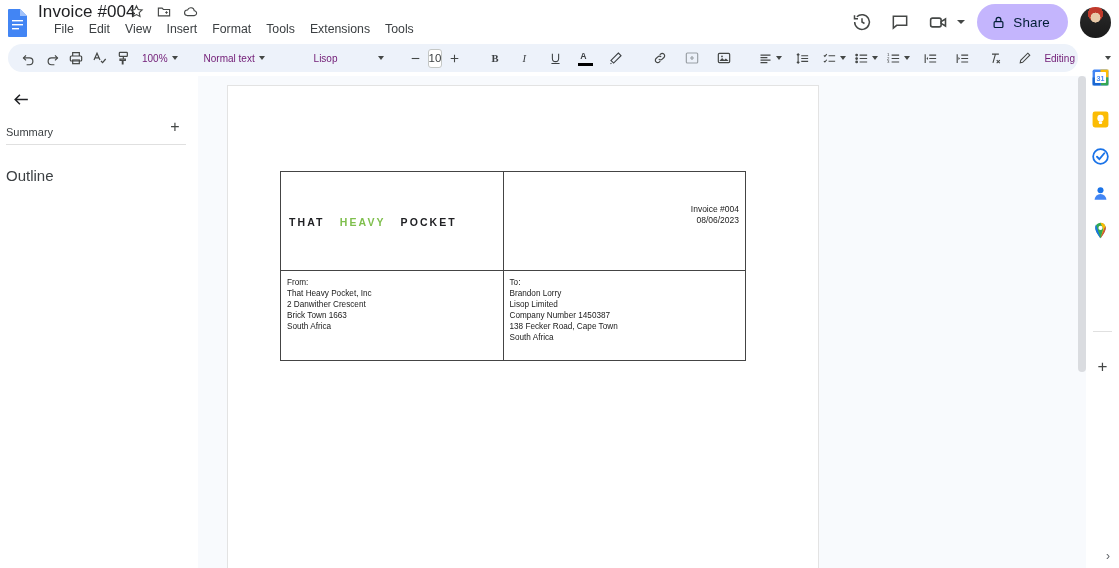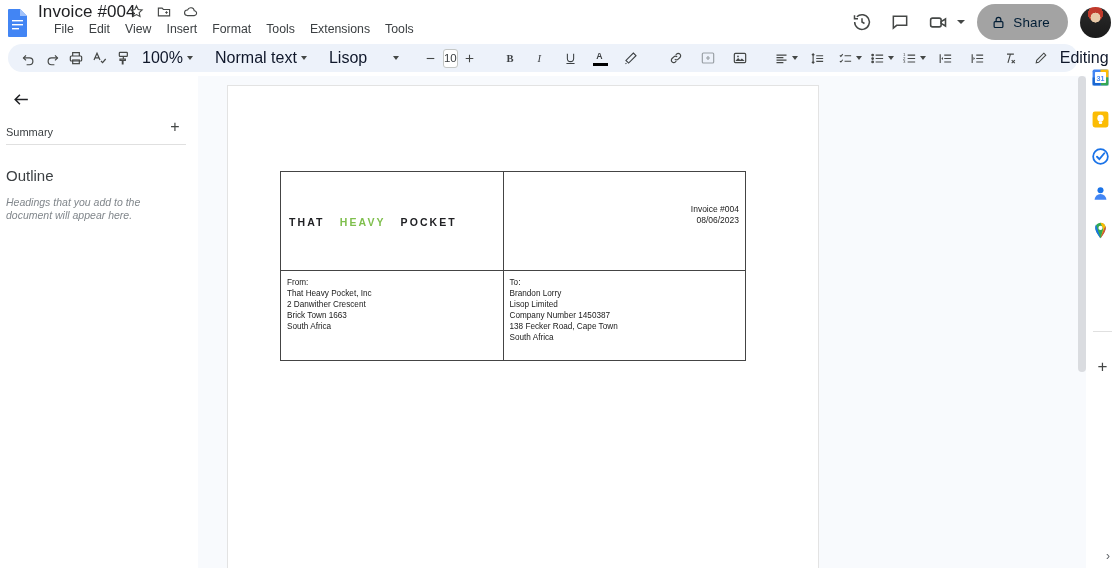--- a/index.html
+++ b/index.html
@@ -25,41 +25,41 @@
   .menubar { position:absolute; left:48px; top:20px; display:flex; gap:3px; }
   .menubar .mi {
     font-size:12.3px; color:#3c4043; padding:2px 6px; border-radius:4px; cursor:pointer; white-space:nowrap;
   }
 
   .topright { position:absolute; right:8px; top:0; height:44px; display:flex; align-items:center; gap:2px; }
   .rbtn { width:36px; height:36px; border-radius:50%; display:flex; align-items:center; justify-content:center; color:#444746; cursor:pointer; }
   .meet-wrap { display:flex; align-items:center; gap:1px; padding-right:2px; cursor:pointer; }
   .caret { width:0;height:0;border-left:4px solid transparent;border-right:4px solid transparent;border-top:4px solid #444746; }
   .share-btn {
-    height:36px; margin-left:8px; background:#a3a3a3; border-radius:18px;
+    height:36px; margin-left:8px; background:#c4b5fd; border-radius:18px;
     display:flex; align-items:center; gap:7px; padding:0 18px 0 14px; cursor:pointer;
     font-size:13.4px; color:#001d35; letter-spacing:.2px;
   }
   .avatar {
     width:31px;height:31px;border-radius:50%; margin-left:10px; cursor:pointer;
     background:radial-gradient(circle at 50% 34%, #e8c9a8 0 19%, transparent 20%),
                radial-gradient(circle at 50% 22%, #c0392b 0 26%, transparent 27%),
                linear-gradient(#2b2b2b,#1a1a1a);
     overflow:hidden; position:relative;
   }
 
   
   .toolbar {
     position:absolute; left:8px; top:44px; width:1070px; height:28px;
     background:#edf2fa; border-radius:20px; display:flex; align-items:center; padding:0 8px;
   }
   .tb { height:24px; min-width:24px; border-radius:4px; display:flex; align-items:center; justify-content:center; color:#444746; cursor:pointer; font-size:12px; }
   .tb-sep { width:1px; height:17px; background:#c7c7c7; margin:0 7px; }
   .tb-dd { display:flex; align-items:center; gap:4px; height:24px; padding:0 6px; border-radius:4px; cursor:pointer; }
-  .tb-label { font-size:16px; color:#0f172a; white-space:nowrap; }
+  .tb-label { font-size:10px; color:#701a75; white-space:nowrap; }
   .arrow-dn { width:0;height:0;border-left:3.5px solid transparent;border-right:3.5px solid transparent;border-top:4px solid #444746; }
   .fontsize-box {
     width:26px; height:19px; border:1px solid #c4c7c5; border-radius:3px; background:#fff;
     display:flex; align-items:center; justify-content:center; font-size:11.5px; color:#3c4043; cursor:text;
   }
   .editing-pill { display:flex; align-items:center; gap:12px; height:24px; padding:0 8px; border-radius:4px; cursor:pointer; }
 
   
   .outline { position:absolute; left:0; top:76px; width:198px; height:492px; background:#fff; }
   .back-arrow { position:absolute; left:6px; top:8px; width:30px; height:30px; border-radius:50%; display:flex; align-items:center; justify-content:center; cursor:pointer; color:#202124; }
@@ -214,21 +214,21 @@
         </svg>
     </div>
 
     <div class="tb-dd">
       <span class="tb-label">100%</span>
       <span class="arrow-dn"></span>
     </div>
 
     <div class="tb-sep"></div>
 
-    <div class="tb-dd" style="min-width:96px;justify-content:center;">
+    <div class="tb-dd" style="min-width:96px;justify-content:flex-start;">
       <span class="tb-label">Normal text</span>
       <span class="arrow-dn"></span>
     </div>
 
     <div class="tb-sep"></div>
 
     <div class="tb-dd" style="min-width:82px;justify-content:space-between;">
       <span class="tb-label">Lisop</span>
       <span class="arrow-dn"></span>
     </div>
@@ -380,21 +380,20 @@
     </div>
 
     <div class="summary-row">
       <span class="summary-label">Summary</span>
       <span class="plus-btn">+</span>
     </div>
 
     <div class="panel-div"></div>
 
     <div class="outline-label">Outline</div>
-    <div class="outline-hint">Headings that you add to the document will appear here.</div>
   </div>
 
   <div class="canvas">
     <div class="page">
 
       <table class="inv-table">
         <tbody>
             <tr>
           <td class="cell-logo">
             <div class="logo-text">

